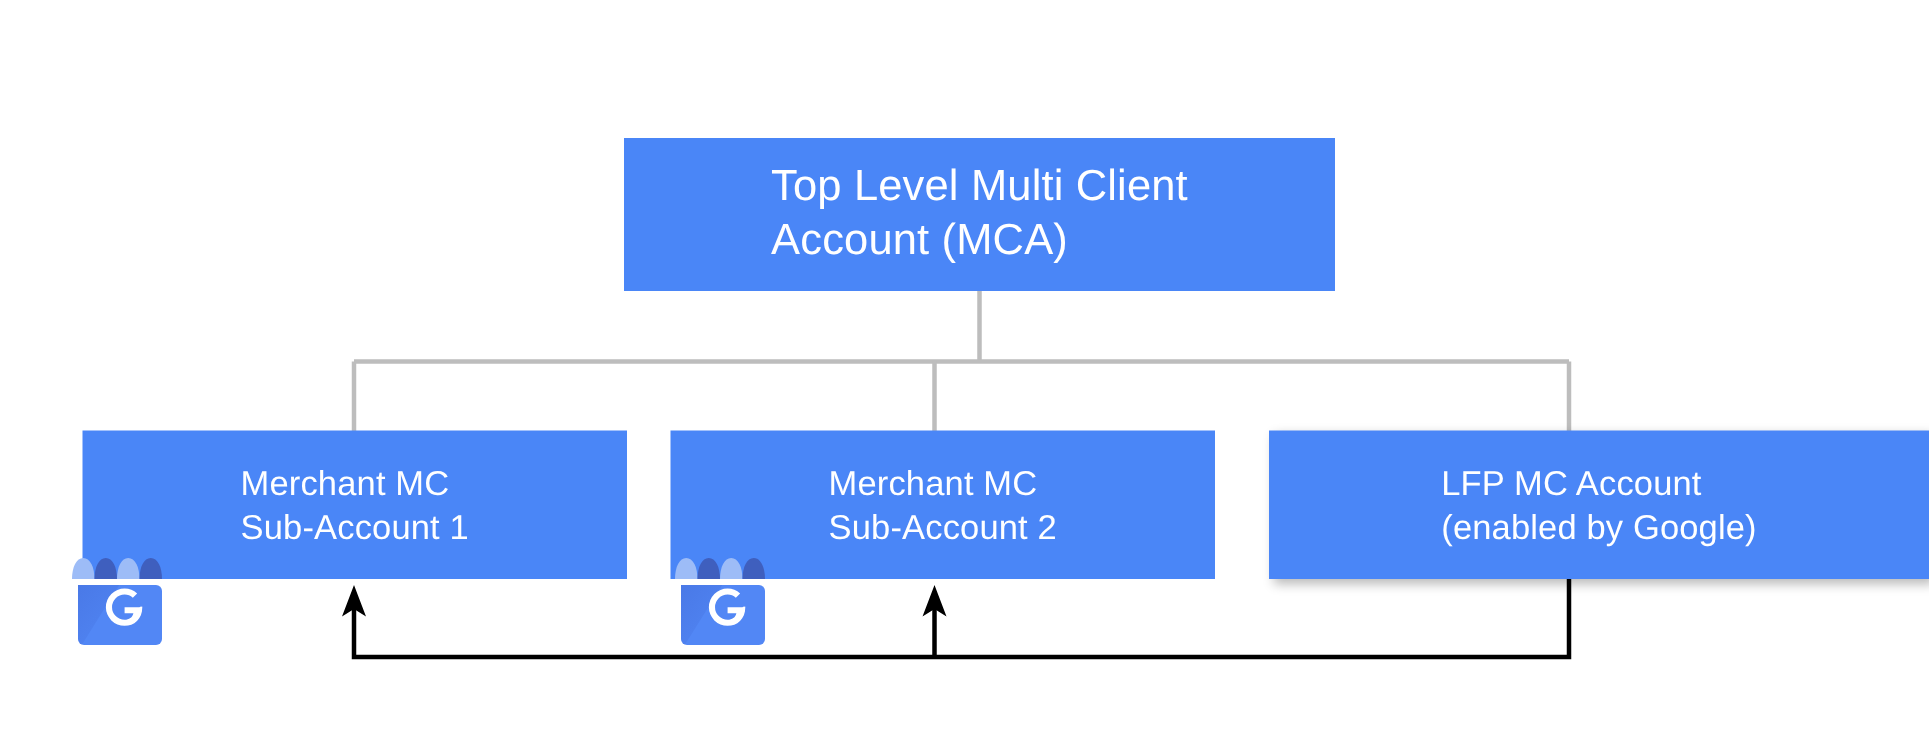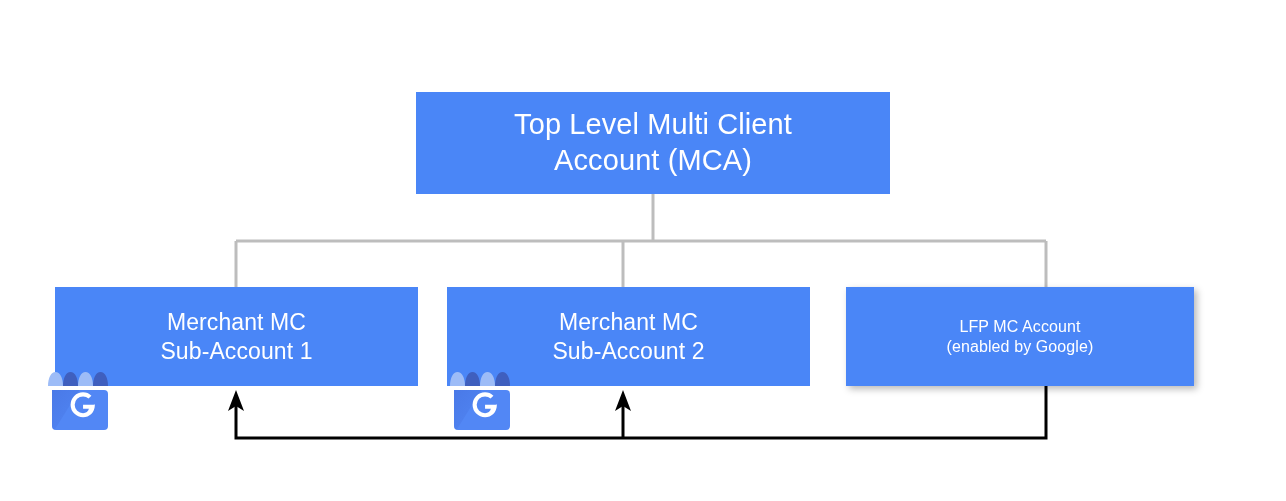--- a/index.html
+++ b/index.html
@@ -27,21 +27,20 @@
     pointer-events: none;
   }
   .node {
     position: absolute;
     box-sizing: border-box;
     background: #4a86f7;
     color: #ffffff;
     display: flex;
     align-items: center;
     justify-content: center;
-    text-align: center;
     line-height: 1.23;
     font-weight: 400;
     letter-spacing: 0.1px;
     z-index: 3;
   }
   .node-label {
     display: block;
     white-space: pre-line;
   }
   #node-mca {
@@ -61,23 +60,23 @@
   #node-sub2 {
     left: 447px;
     top: 287px;
     width: 363px;
     height: 99px;
     font-size: 23px;
   }
   #node-lfp {
     left: 846px;
     top: 287px;
-    width: 348px;
+    width: 440px;
     height: 99px;
-    font-size: 16px;
+    font-size: 23px;
     box-shadow: 3px 3px 7px rgba(0,0,0,0.28);
   }
   .gmb-icon {
     position: absolute;
     width: 72px;
     height: 72px;
     z-index: 6;
   }
   #gmb-icon-1 { left: 42px; top: 364px; }
   #gmb-icon-2 { left: 444px; top: 364px; }

